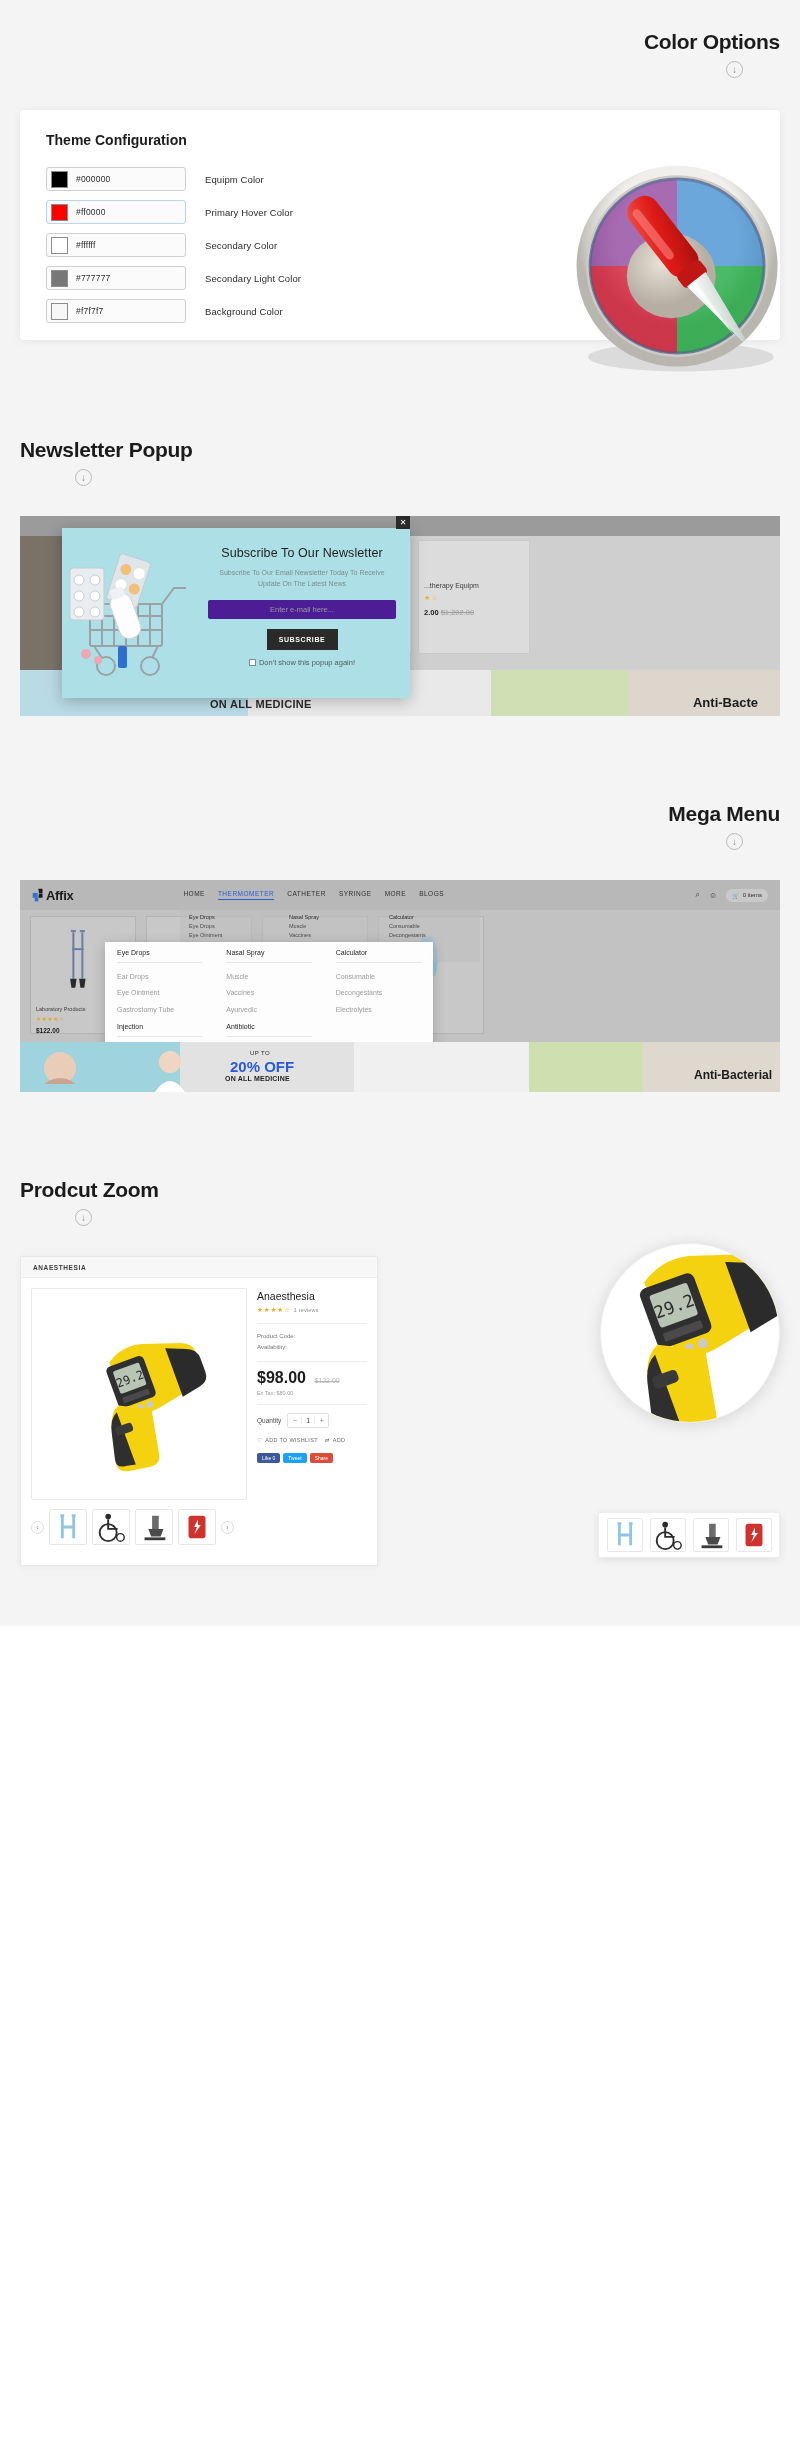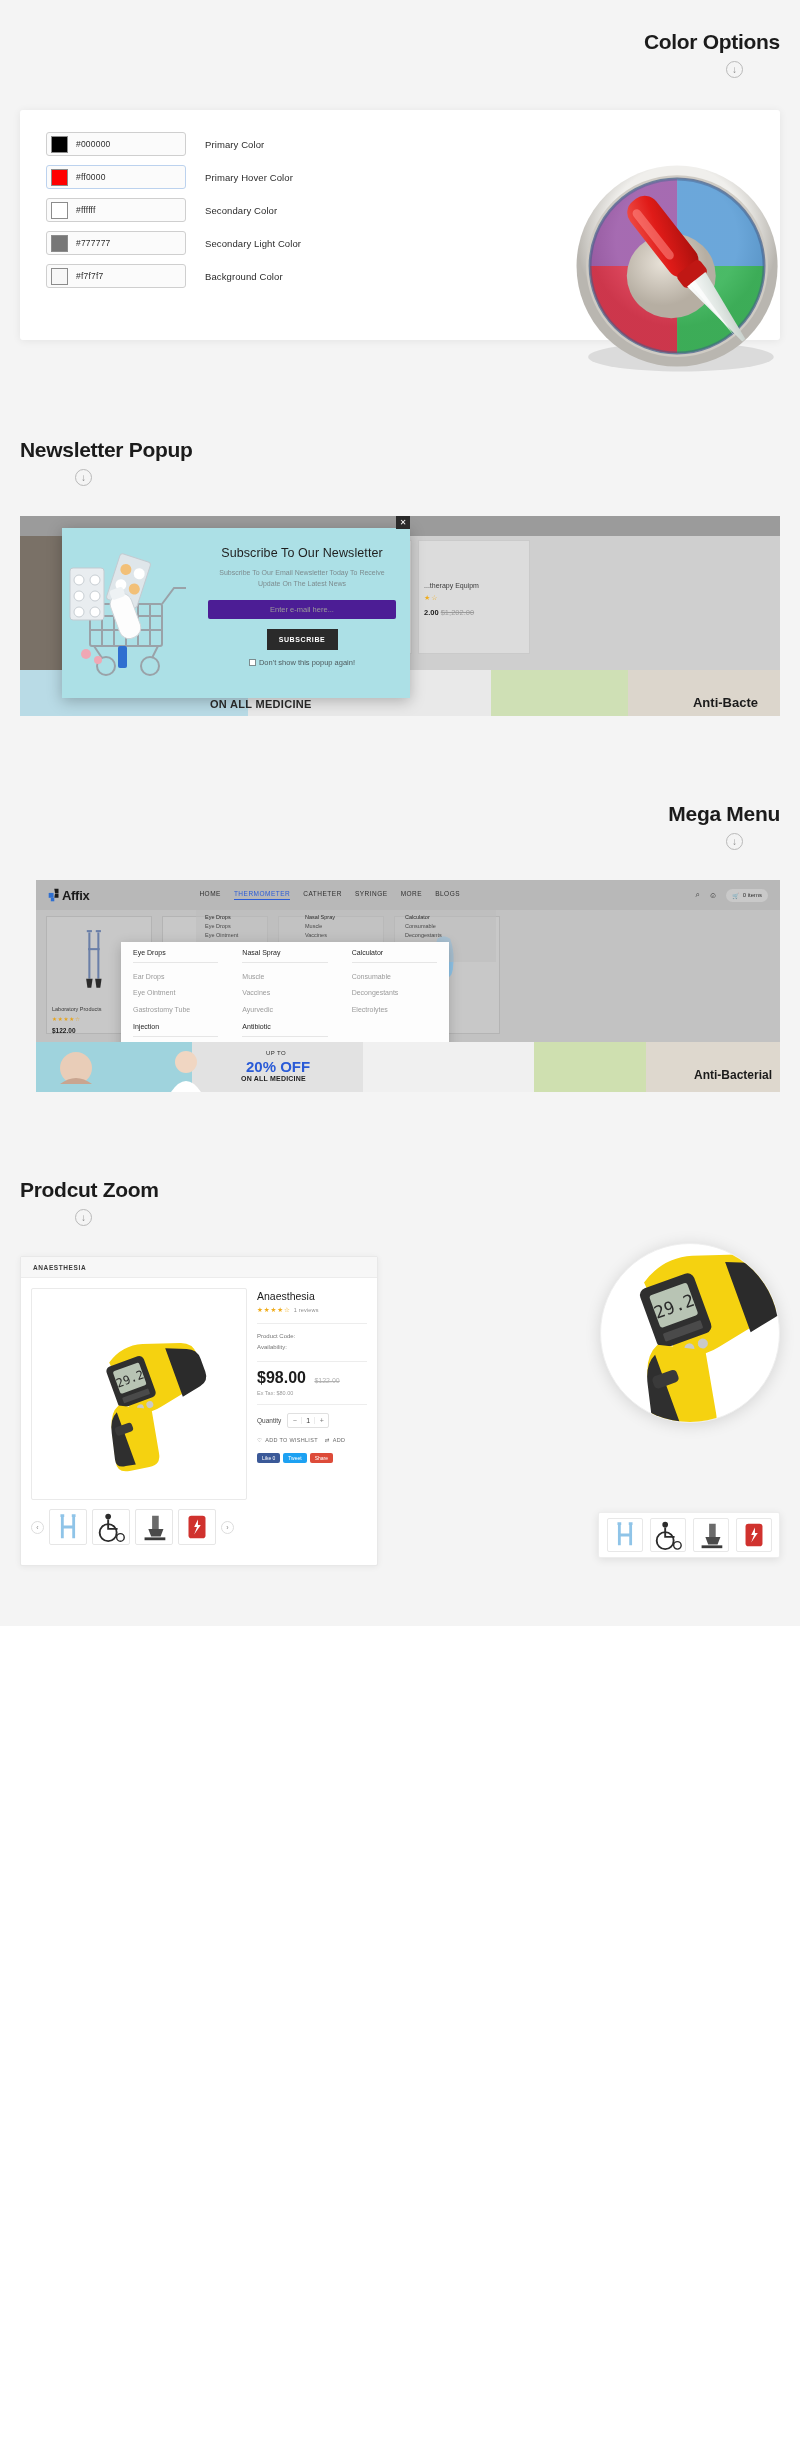--- a/index.html
+++ b/index.html
@@ -168,21 +168,21 @@
   }
   .news-close {
     position: absolute; right: 0; top: -12px;
     width: 14px; height: 13px;
     background: #2a2a2a; color: #fff;
     font-size: 8px; line-height: 13px; text-align: center;
     cursor: pointer;
   }
 
   
-  #sec-mega { padding: 40px 0 46px 16px; }
+  #sec-mega { padding: 40px 0 46px 0; }
   .mega-stage {
     position: relative; margin: 30px 20px 0 20px;
     height: 212px; overflow: hidden; background: #d4d4d4;
   }
   .mega-header {
     position: absolute; left:0; right:0; top:0; height: 30px;
     background: #b8b8b8;
     display: flex; align-items: center;
     padding: 0 12px;
   }
@@ -334,27 +334,28 @@
 </head>
 <body>
 
 <div class="section sec-grey" id="sec-color">
   <div class="head-wrap right">
     <div class="sec-head right">Color Options</div>
     <div class="arrow-circle">↓</div>
   </div>
 
   <div class="color-card">
+    <div class="card-title">Theme Configuration</div>
 
     <div class="color-row">
       <div class="color-input">
         <span class="swatch" style="background:#000000"></span>
         <span class="hexval">#000000</span>
       </div>
-      <div class="color-label">Primary Color</div>
+      <div class="color-label">Equipm Color</div>
     </div>
 
     <div class="color-row">
       <div class="color-input focused">
         <span class="swatch" style="background:#ff0000"></span>
         <span class="hexval">#ff0000</span>
       </div>
       <div class="color-label">Primary Hover Color</div>
     </div>
 

